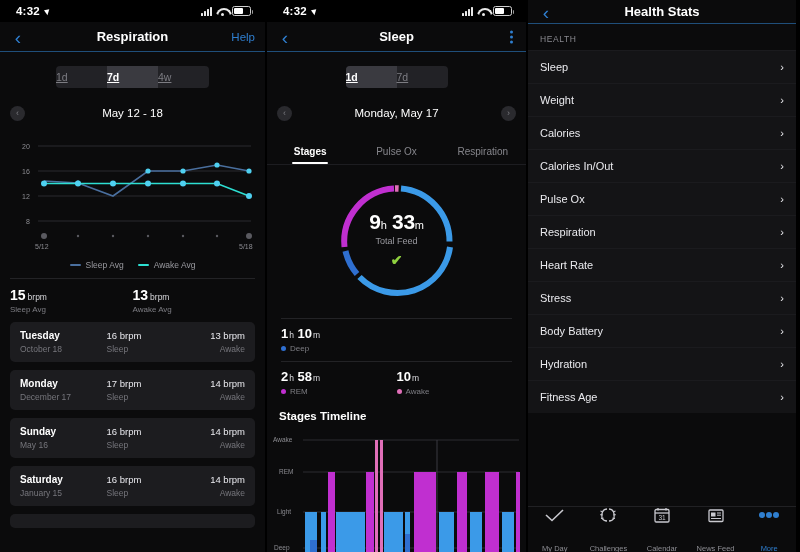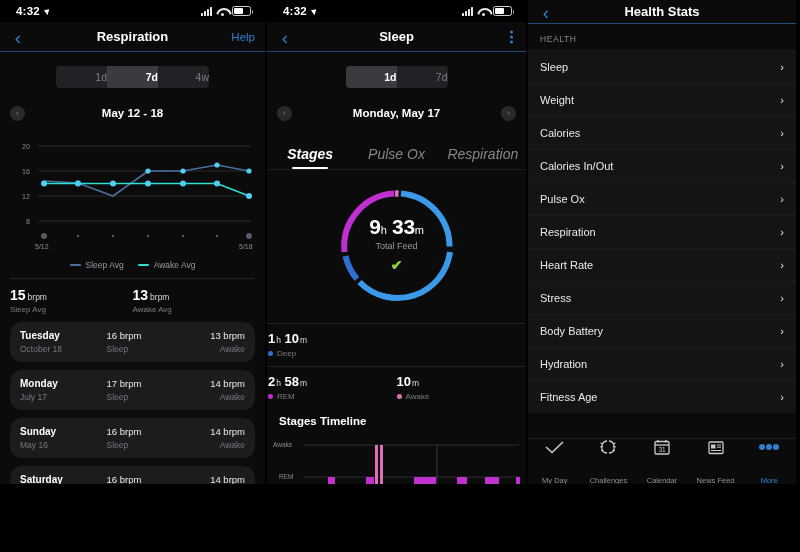--- a/index.html
+++ b/index.html
@@ -5,21 +5,21 @@
   * { box-sizing: border-box; margin: 0; padding: 0; }
   html, body {
     width: 800px; height: 552px;
     background: #000;
     font-family: "Liberation Sans", sans-serif;
     overflow: hidden;
   }
   .screens { display: flex; width: 800px; height: 552px; }
 
   
-  .panel { position: relative; height: 484px; background: #0b0b0c; overflow: hidden; }
+  .panel { position: relative; height: 552px; background: #0b0b0c; overflow: hidden; }
   .panel-1 { width: 265px; }
   .panel-2 { width: 263px; border-left: 2px solid #000; border-right: 2px solid #000; }
   .panel-3 { width: 268px; }
 
   
   .statusbar {
     height: 22px; display: flex; align-items: center;
     justify-content: space-between; padding: 0 14px 0 16px;
     background: #000;
   }
@@ -55,28 +55,28 @@
   .nav-right { position:absolute; right:10px; top:50%; transform:translateY(-50%);
                color:#2f7fd0; font-size:11.5px; cursor:pointer; }
   .nav-dots { position:absolute; right:13px; top:50%; transform:translateY(-50%);
               display:flex; flex-direction:column; gap:2px; cursor:pointer;}
   .nav-dots i { width:3px; height:3px; border-radius:50%; background:#2f7fd0; display:block;}
 
   
   .seg-wrap { display:flex; justify-content:center; padding-top: 14px; }
   .seg { display:flex; background:#222226; border-radius:4px; overflow:hidden; }
   .seg div { font-size:10.5px; color:#7d7d83; padding:5px 0; width:51px;
-             text-align:right; cursor:pointer; }
+             text-align:left; cursor:pointer;text-decoration:underline; }
   .panel-2 .seg div { width: 51px; }
   .seg div.on { background:#3a3a40; color:#fff; font-weight:bold; }
 
   
   .daterow { position:relative; display:flex; align-items:center;
              justify-content:center; height:34px; margin-top:8px; }
-  .daterow .lbl { color:#fff; font-size:11.5px; font-weight:bold; }
+  .daterow .lbl { color:#fff; font-size:11.5px; font-weight:normal; }
   .arrow-btn { position:absolute; width:15px; height:15px; border-radius:50%;
                background:#2a2a2e; color:#7b7b80; font-size:9px; line-height:15px;
                text-align:center; cursor:pointer; }
   .arrow-l { left:10px; } .arrow-r { right:10px; }
 
   
   .chartbox { padding: 6px 8px 0 8px; }
   .legend { display:flex; justify-content:center; gap:14px; margin-top:2px; }
   .legend span { display:flex; align-items:center; gap:5px; color:#9a9aa0; font-size:8.5px;}
   .legend .sw { width:11px; height:2px; display:block; border-radius:1px; }
@@ -85,51 +85,51 @@
   .avgrow { display:flex; border-top:1px solid #232326; margin:8px 10px 0 10px;
             padding-top:8px; }
   .avgcell { flex:1; }
   .avg-big { color:#fff; font-size:14px; font-weight:bold; }
   .avg-big em { font-size:8.5px; font-style:normal; font-weight:normal; color:#d8d8dc;
                 margin-left:2px; }
   .avg-sub { color:#7e7e84; font-size:8px; margin-top:2px; }
 
   
   .daylist { padding: 8px 10px 0 10px; }
-  .daycard { background:#1c1c1f; border-radius:12px; padding:8px 10px; margin-bottom:8px;
+  .daycard { background:#1c1c1f; border-radius:5px; padding:8px 10px; margin-bottom:8px;
              display:flex; align-items:center; cursor:pointer; }
   .dc-left { flex: 1.25; }
   .dc-name { color:#fff; font-size:10px; font-weight:bold; }
   .dc-date { color:#76767c; font-size:8.5px; margin-top:3px; }
   .dc-col { flex:1; text-align:left; }
   .dc-col.r { text-align:right; }
   .dc-val { color:#e9e9ee; font-size:9.5px; }
   .dc-lab { color:#76767c; font-size:8.5px; margin-top:3px; }
 
   
   .tabs { display:flex; margin-top:10px; border-bottom:1px solid #1d1d21; }
-  .tabs div { flex:1; text-align:center; font-size:14px; color:#86868c; padding:6px 0 7px 0;
-              cursor:pointer; position:relative;font-style:italic; }
+  .tabs div { flex:1; text-align:center; font-size:10px; color:#86868c; padding:6px 0 7px 0;
+              cursor:pointer; position:relative; }
   .tabs div.on { color:#fff; font-weight:bold; }
   .tabs div.on::after { content:""; position:absolute; left:50%; bottom:0;
      transform:translateX(-50%); width:36px; height:2px; background:#fff; border-radius:1px;}
 
   
   .ringwrap { display:flex; justify-content:center; padding:14px 0 8px 0; position:relative;}
   .ring-center { position:absolute; top:0; left:0; right:0; bottom:0;
                  display:flex; flex-direction:column; align-items:center;
                  justify-content:center; pointer-events:none; }
   .ring-time { color:#fff; font-size:21px; font-weight:bold; letter-spacing:-.3px;}
   .ring-time em { font-size:11px; font-style:normal; font-weight:normal; }
   .ring-lab { color:#9a9aa0; font-size:9px; margin-top:2px; }
   .ring-check { color:#8fd13f; font-size:14px; margin-top:6px; font-weight:bold; }
 
   
   .statgrid { padding: 6px 0 0 0; }
-  .statrow { display:flex; border-top:1px solid #232326; margin:0 1px; padding:7px 0 8px 0;}
+  .statrow { display:flex; border-top:1px solid #232326; margin:0 14px; padding:7px 0 8px 0;}
   .statcell { flex:1; }
   .st-big { color:#fff; font-size:13px; font-weight:bold; }
   .st-big em { font-size:8.5px; font-style:normal; font-weight:normal; color:#dcdce0;
                margin-left:1px; }
   .st-sub { display:flex; align-items:center; gap:4px; color:#7e7e84; font-size:8px;
             margin-top:3px; }
   .dot { width:5px; height:5px; border-radius:50%; display:inline-block; }
 
   .sect-title { color:#fff; font-size:11.5px; font-weight:bold; padding: 6px 12px 4px 12px;}
 
@@ -281,21 +281,21 @@
           <div class="dc-lab">Sleep</div>
         </div>
         <div class="dc-col r">
           <div class="dc-val">13 brpm</div>
           <div class="dc-lab">Awake</div>
         </div>
       </div>
       <div class="daycard">
         <div class="dc-left">
           <div class="dc-name">Monday</div>
-          <div class="dc-date">July 17</div>
+          <div class="dc-date">December 17</div>
         </div>
         <div class="dc-col">
           <div class="dc-val">17 brpm</div>
           <div class="dc-lab">Sleep</div>
         </div>
         <div class="dc-col r">
           <div class="dc-val">14 brpm</div>
           <div class="dc-lab">Awake</div>
         </div>
       </div>

